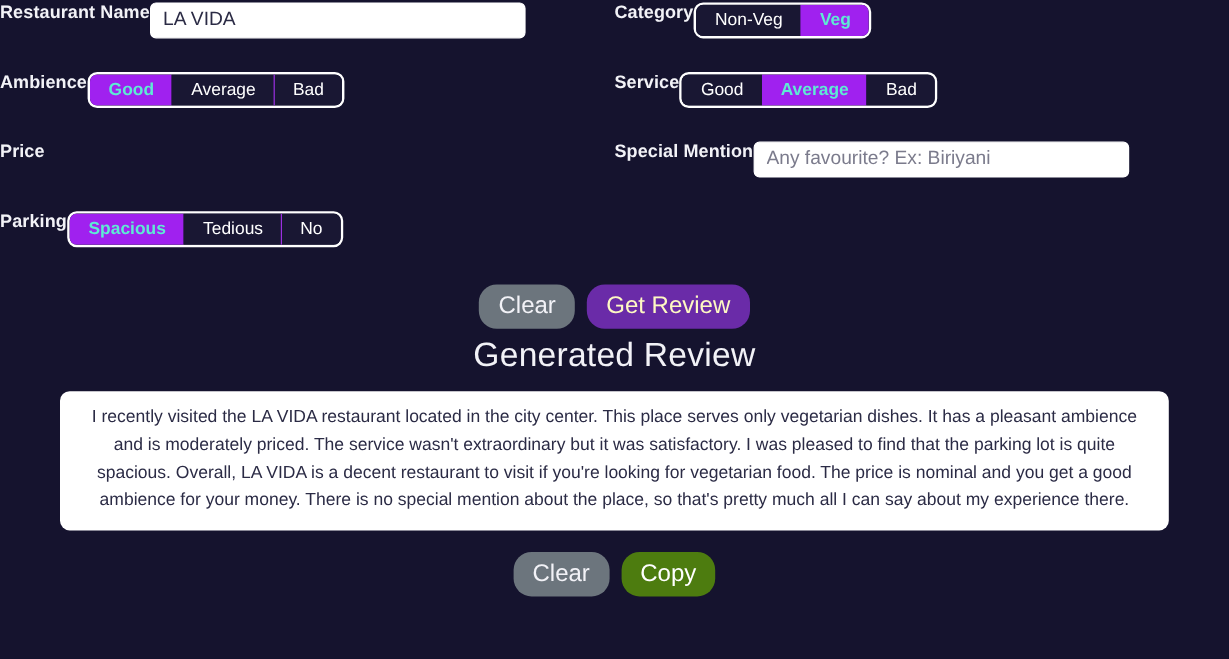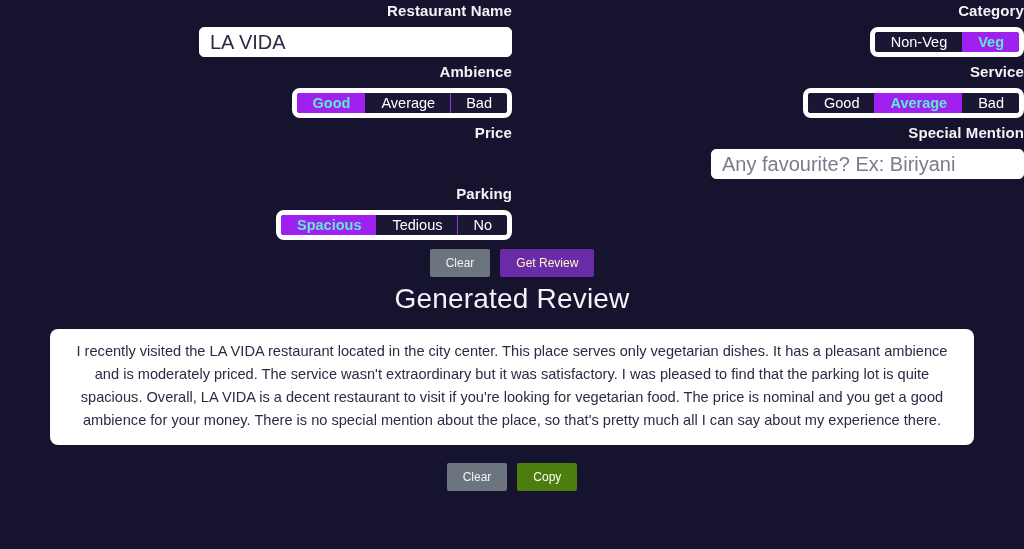--- a/index.html
+++ b/index.html
@@ -20,52 +20,51 @@
   
   .form-grid {
     display: grid;
     grid-template-columns: 1fr 1fr;
     column-gap: 0;
     row-gap: 0;
     padding-top: 2px;
   }
   .field {
     display: flex;
-    flex-direction: column;
-    align-items: flex-end;
-    margin-bottom: 6px;
+    align-items: flex-start;
+    margin-bottom: 28px;
   }
   .field-label {
     color: #f2f2f7;
     font-size: 15px;
     font-weight: bold;
     letter-spacing: 0.1px;
     margin-bottom: 8px;
     text-align: center;
   }
 
   
   .text-input {
     width: 313px;
     height: 30px;
     background: #ffffff;
     border: 1px solid #ffffff;
     border-radius: 5px;
     padding: 0 10px;
     font-family: "Liberation Sans", sans-serif;
-    font-size: 20px;
+    font-size: 16px;
     color: #2b2b45;
     outline: none;
   }
   .text-input::placeholder { color: #7b7b8c; }
 
   
   .segmented {
     display: inline-flex;
-    border: 5px solid #ffffff;
+    border: 2px solid #ffffff;
     border-radius: 8px;
     overflow: hidden;
     background: #191733;
     height: 30px;
   }
   .seg {
     display: flex;
     align-items: center;
     justify-content: center;
     padding: 0 15px;
@@ -88,23 +87,23 @@
 
   
   .btn-row {
     display: flex;
     justify-content: center;
     gap: 10px;
     margin-top: 3px;
   }
   .btn {
     border: none;
-    border-radius: 2px;
-    font-family: "Liberation Sans", sans-serif;
-    font-size: 12px;
+    border-radius: 15px;
+    font-family: "Liberation Sans", sans-serif;
+    font-size: 20px;
     padding: 7px 16px;
     cursor: pointer;
   }
   .btn-clear { background: #6c757d; color: #f2f2f7; }
   .btn-getreview { background: #6a2ba8; color: #fef9c3; }
   .btn-copy { background: #4d7c0f; color: #ffffff; }
 
   
   .review-heading {
     text-align: center;

